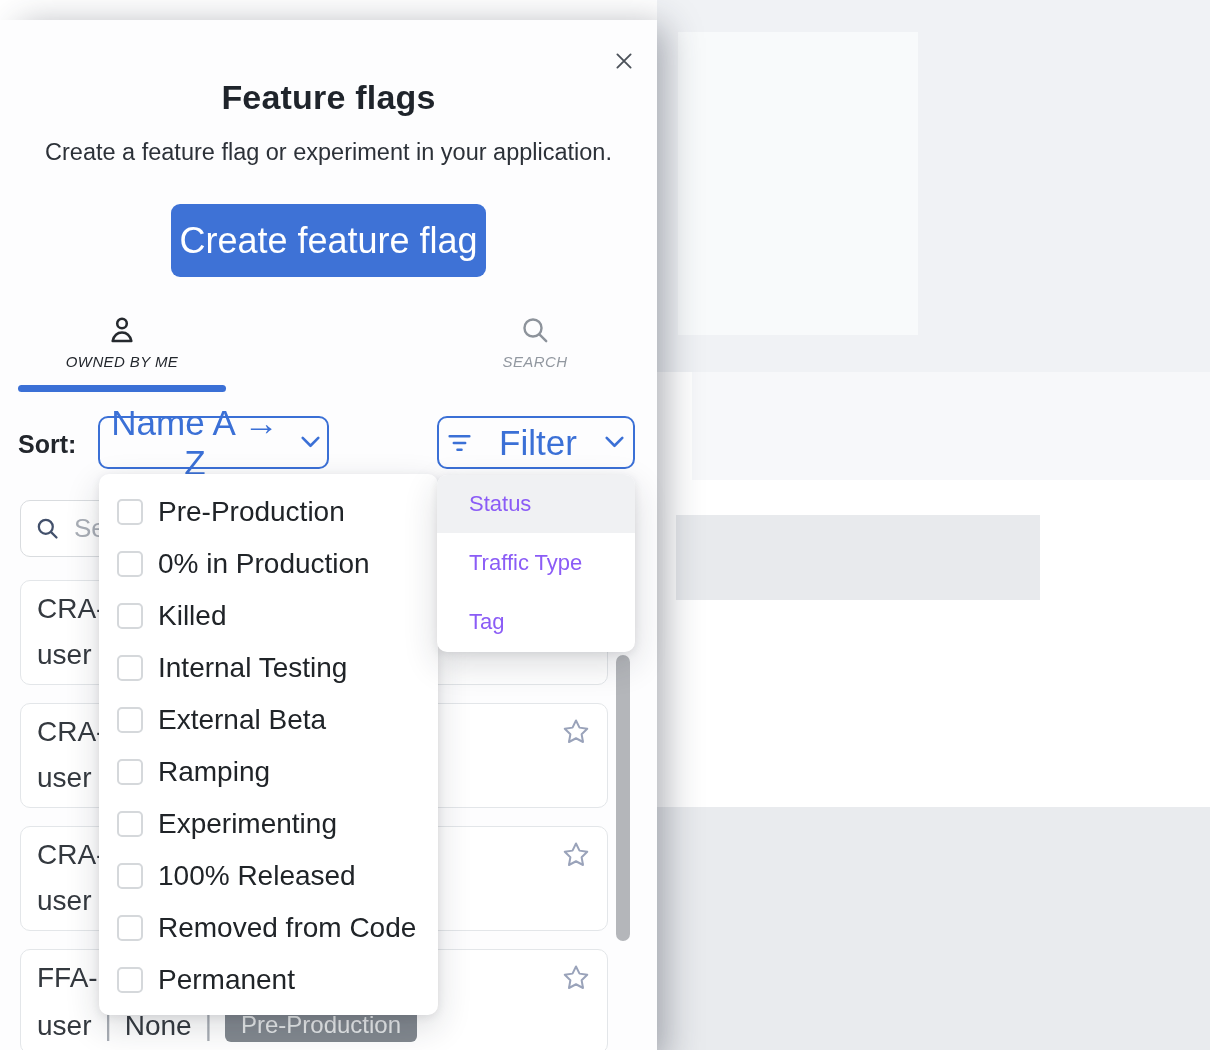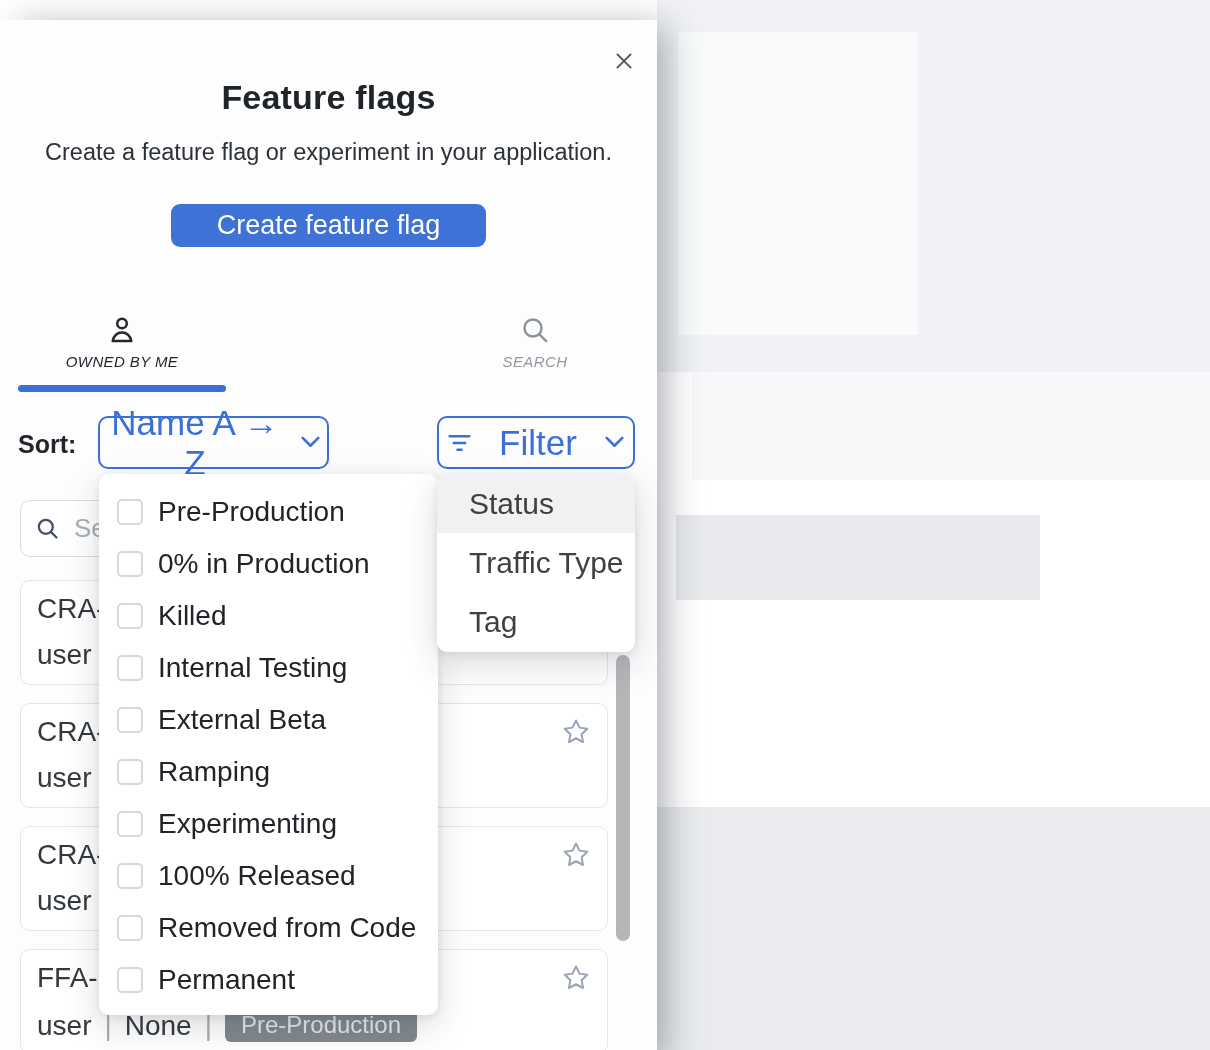--- a/index.html
+++ b/index.html
@@ -20,22 +20,22 @@
   
   .panel{position:absolute;left:0;top:0;width:657px;height:1050px;background:#fdfdfe;z-index:10;
     box-shadow:14px 0 34px -6px rgba(40,45,60,.38);margin-top:20px;}
   .close{position:absolute;right:14px;top:23px;width:38px;height:38px;border:none;background:transparent;
     padding:0;cursor:pointer;display:flex;align-items:center;justify-content:center;}
   .close svg{width:22px;height:22px;}
   .ptitle{position:absolute;left:0;top:58px;width:657px;margin:0;text-align:center;
     font-size:34px;font-weight:700;color:#1f242b;letter-spacing:.2px;}
   .psub{position:absolute;left:0;top:119px;width:657px;margin:0;text-align:center;
     font-size:23.5px;color:#2c3138;}
-  .create{position:absolute;left:171px;top:184px;width:315px;height:43px;border:none;border-radius:9px;
-    background:var(--c-button);color:#fff;font-size:27px;cursor:pointer;
+  .create{position:absolute;left:171px;top:184px;width:315px;height:73px;border:none;border-radius:9px;
+    background:var(--c-button);color:#fff;font-size:36px;cursor:pointer;
     font-family:"Liberation Sans","DejaVu Sans",sans-serif;}
   
   .tab{position:absolute;top:294px;text-align:center;cursor:pointer;}
   .tab-1{left:18px;width:208px;}
   .tab-2{left:233px;width:192px;}
   .tab-3{left:462px;width:146px;}
   .ticon{display:block;height:34px;}
   .ticon svg{width:32px;height:32px;}
   .tab-1 .ticon{color:#25292e;} .tab-2 .ticon,.tab-3 .ticon{color:#8d939b;}
   .tlabel{display:block;margin-top:5px;font-size:15px;letter-spacing:.4px;color:#9298a0;white-space:nowrap;font-style:italic;}
@@ -73,21 +73,21 @@
   
   .thumb{position:absolute;left:616px;top:635px;width:14px;height:286px;border-radius:7px;background:var(--c-scrollbar);}
   
   .menu{position:absolute;background:#fff;border-radius:10px;z-index:20;
     box-shadow:0 12px 34px rgba(30,35,48,.16),0 2px 8px rgba(30,35,48,.09);}
   .status-menu{left:99px;top:454px;width:339px;padding:12px 0 9px;}
   .opt{height:52px;display:flex;align-items:center;padding-left:18px;cursor:pointer;}
   .cb{width:26px;height:26px;box-sizing:border-box;border:2px solid #d5d8db;border-radius:5px;background:#fff;flex:none;}
   .optlabel{margin-left:15px;font-size:28px;color:#202428;white-space:nowrap;}
   .filter-menu{left:437px;top:455px;width:198px;height:177px;overflow:hidden;}
-  .fitem{height:59px;display:flex;align-items:center;padding-left:32px;font-size:30px;color:#404040;cursor:pointer;}
+  .fitem{height:59px;display:flex;align-items:center;padding-left:32px;font-size:22px;color:#8b5cf6;cursor:pointer;}
   .fitem.active{background:#f0f1f3;height:58px;}
 </style>
 </head>
 <body>
 
 <div class="stage">
 
   <div>
     <div class="bd bd-top"></div>
     <div class="bd bd-light"></div>

